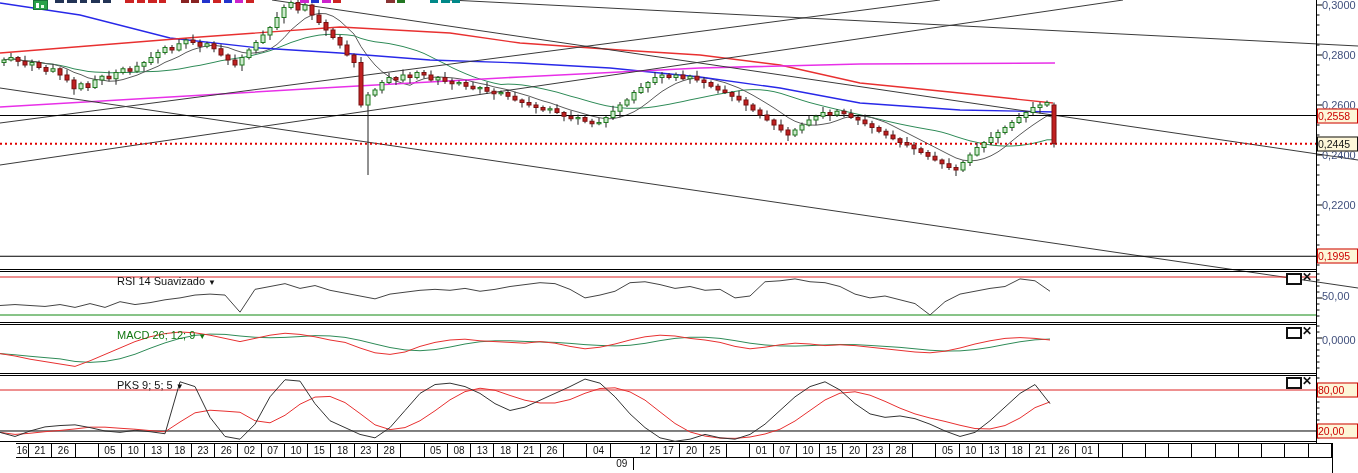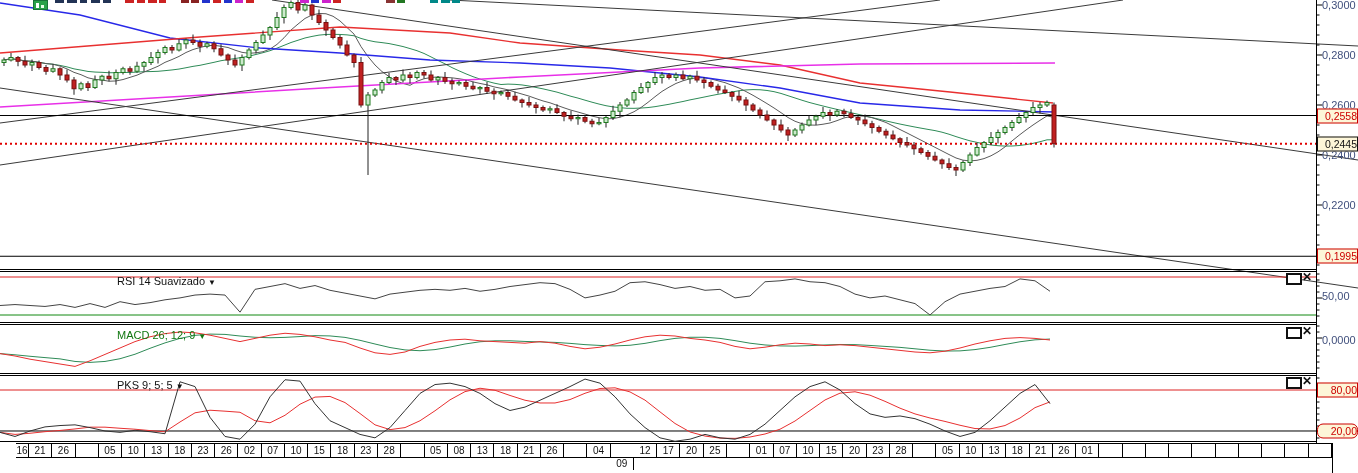--- a/index.html
+++ b/index.html
@@ -2,21 +2,21 @@
 <html><head>
 <meta charset="utf-8">
 <style>
   html,body{margin:0;padding:0;background:#fff;}
   #stage{position:relative;width:1358px;height:473px;background:#fff;overflow:hidden;
          font-family:"Liberation Sans",sans-serif;}
   svg{position:absolute;left:0;top:0;}
   .axlabel{position:absolute;left:1322px;transform:translateY(-50%);font-size:11px;
            color:#404f7c;white-space:nowrap;}
   .axbox{position:absolute;left:1317px;width:39px;height:13px;line-height:13px;
-         text-align:right;font-size:10.5px;background:#fdf6d8;transform:translateY(-50%);}
+         text-align:left;font-size:10.5px;background:#fdf6d8;transform:translateY(-50%);}
   .axbox.red{border:1px solid #cc0000;color:#cc0000;}
   .axbox.black{border:1px solid #111;color:#111;}
   .plabel{position:absolute;font-size:11px;white-space:nowrap;padding-left:32px;}
   .plabel .arrow{font-size:8px;margin-left:3px;}
   .minbtn{position:absolute;width:12px;height:8px;border:2px solid #111;background:#fff;cursor:pointer;}
   .closebtn{position:absolute;font-size:12px;font-weight:bold;color:#111;line-height:10px;cursor:pointer;}
   .legend-frag{position:absolute;top:0;height:3px;}
   .legend-icon{position:absolute;left:33px;top:0;width:15px;height:10px;background:#2aa14a;
                border:1px solid #19713a;box-sizing:border-box;}
   .legend-icon:before{content:"";position:absolute;left:2px;top:2px;width:3px;height:5px;background:#fff;}
@@ -483,21 +483,21 @@
       <div class="axlabel" style="top: 55px;">0,2800</div>
       <div class="axlabel" style="top: 105px;">0,2600</div>
       <div class="axlabel" style="top: 155px;">0,2400</div>
       <div class="axlabel" style="top: 205px;">0,2200</div>
       <div class="axbox red" style="top: 115.5px;">0,2558</div>
       <div class="axbox black" style="top: 144px;">0,2445</div>
       <div class="axbox red" style="top: 256px;">0,1995</div>
       <div class="axlabel" style="top: 296px;">50,00</div>
       <div class="axlabel" style="top: 340px;">0,0000</div>
       <div class="axbox red" style="top: 390px;">80,00</div>
-      <div class="axbox red" style="top: 431px; border-radius: 6px;">20,00</div>
+      <div class="axbox red" style="top: 431px;">20,00</div>
     </div>
 
   <div class="plabel" style="left:85px;top:275px;color:#111;">
     <span>RSI 14 Suavizado</span><span class="arrow">▼</span>
   </div>
   <div class="plabel" style="left:85px;top:329px;color:#117711;">
     <span>MACD 26; 12; 9</span><span class="arrow">▼</span>
   </div>
   <div class="plabel" style="left:85px;top:379px;color:#111;">
     <span>PKS 9; 5; 5</span><span class="arrow">▼</span>

